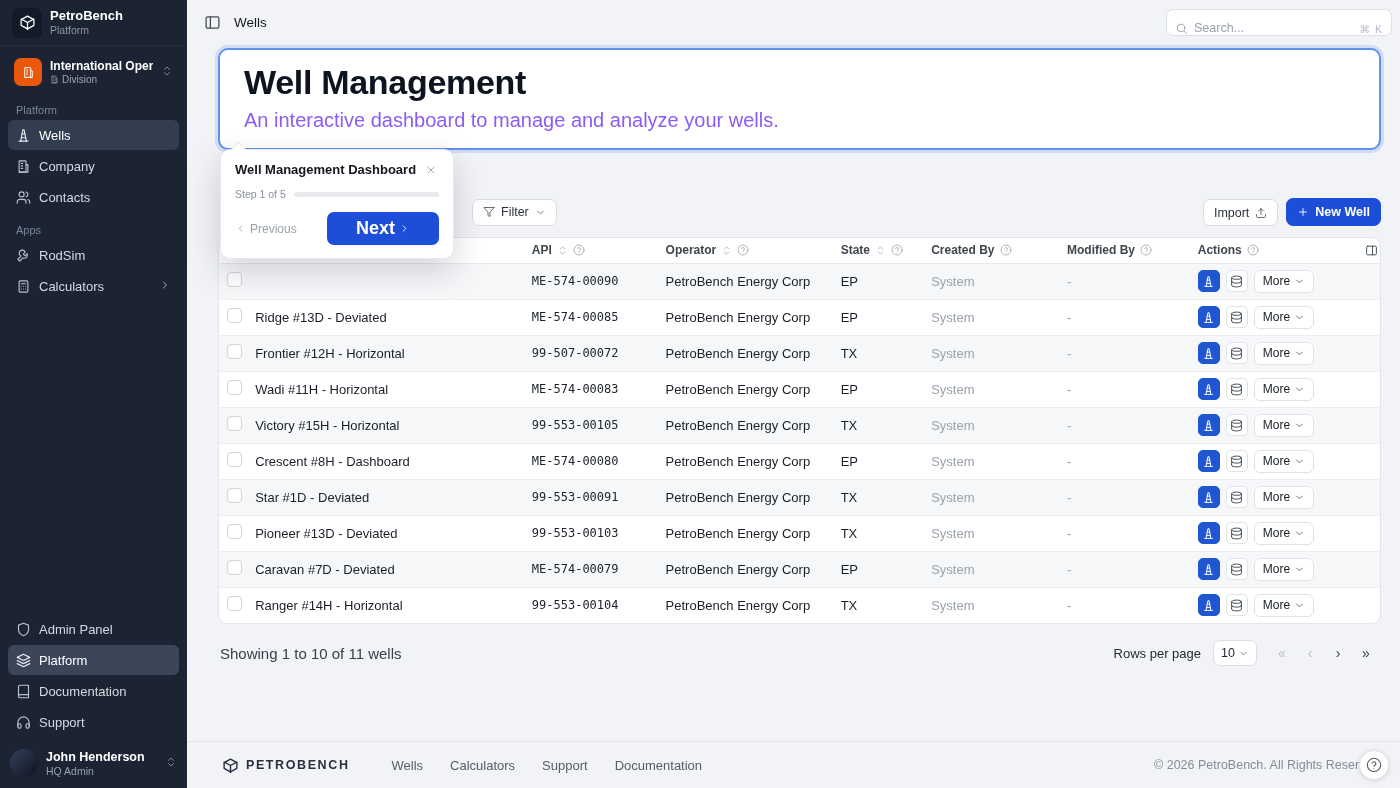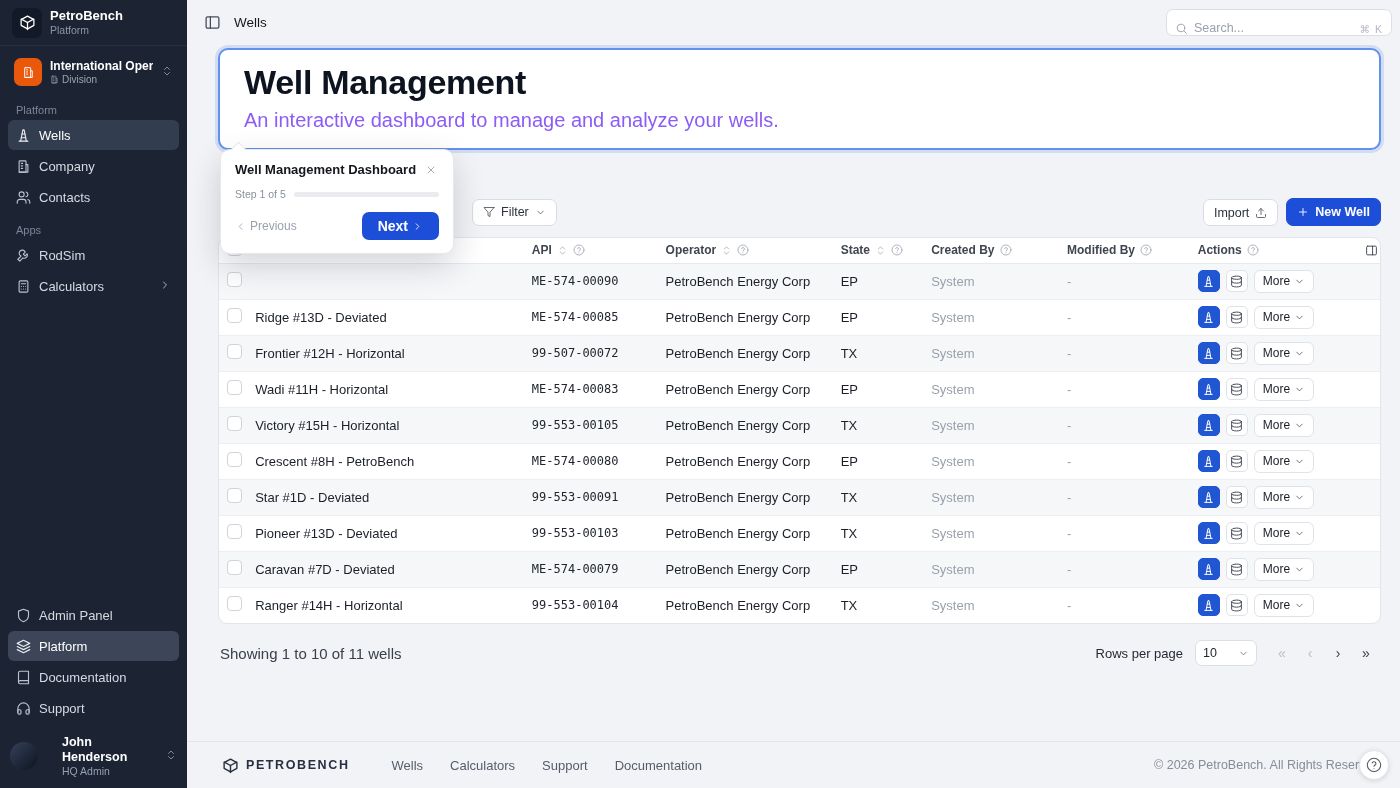--- a/index.html
+++ b/index.html
@@ -26,21 +26,21 @@
   .org-chev { margin-left:auto; color:#8b95a7; }
   .sec-label { font-size:11px; color:#7a8698; padding:11px 16px 4px; }
   .nav { padding:0 8px; }
   .nav-item { display:flex; align-items:center; gap:8px; height:30px; padding:0 8px; border-radius:6px; color:#d5dae2; cursor:pointer; margin-bottom:1px; }
   .nav-item .ic { color:#b9c2cf; }
   .nav-item.active { background:#323d4f; color:#fff; }
   .nav-item.active .ic { color:#e8ecf2; }
   .nav-item .trail { margin-left:auto; color:#8b95a7; }
   .side-bottom { margin-top:auto; padding:0 8px 2px; }
   .side-bottom .nav-item.active { background:#3c4658; }
-  .user { display:flex; align-items:center; gap:24px; padding:9px 10px 11px; cursor:pointer; }
+  .user { display:flex; align-items:center; gap:8px; padding:9px 10px 11px; cursor:pointer; }
   .avatar { width:28px; height:28px; border-radius:50%; background:linear-gradient(135deg,#35415a,#0d1320); flex:none; }
   .user-name { font-size:12.5px; font-weight:700; color:#fff; line-height:1.2; }
   .user-role { font-size:10.5px; color:#93a0b0; }
   .user .org-chev { margin-left:auto; }
 
   
   .main { flex:1; display:flex; flex-direction:column; position:relative; background:#f2f3f6; }
   .topbar { height:44px; display:flex; align-items:center; gap:10px; padding:0 8px 0 13px; flex:none; }
   .icon-ghost { background:none; border:none; color:#454c58; cursor:pointer; display:grid; place-items:center; width:24px; height:24px; border-radius:6px; }
   .crumb { font-size:13.5px; color:#14171c; font-weight:500; }
@@ -75,21 +75,21 @@
   .actions { display:flex; align-items:center; gap:6px; }
   .well-btn { width:22px; height:22px; border-radius:5px; background:#2156d3; border:1px solid #2156d3; color:#fff; display:grid; place-items:center; cursor:pointer; }
   .sq-btn { width:22px; height:22px; border-radius:5px; background:#fff; border:1px solid #dfe3e8; color:#434a55; display:grid; place-items:center; cursor:pointer; }
   .more-btn { height:23px; display:inline-flex; align-items:center; gap:4px; border:1px solid #dfe3e8; border-radius:6px; padding:0 8px; font-size:12px; color:#191e26; background:#fff; cursor:pointer; font-family:inherit; }
   .more-btn .ic { color:#545b66; }
 
   .table-meta { display:flex; align-items:center; margin-top:16px; padding:0 2px; }
   .summary { font-size:15px; color:#39404b; }
   .meta-right { margin-left:auto; display:flex; align-items:center; gap:12px; }
   .rpp-label { font-size:13px; color:#242a33; }
-  .select { width:62px; height:26px; border:1px solid #dcdfe4; border-radius:7px; background:#fff; font-size:12.5px; color:#222833; display:inline-flex; align-items:center; justify-content:space-between; padding:0 7px; cursor:pointer; }
+  .select { width:44px; height:26px; border:1px solid #dcdfe4; border-radius:7px; background:#fff; font-size:12.5px; color:#222833; display:inline-flex; align-items:center; justify-content:space-between; padding:0 7px; cursor:pointer; }
   .select .ic { color:#6e757f; }
   .pager { display:flex; align-items:center; gap:2px; }
   .pg-btn { width:26px; height:26px; background:none; border:none; border-radius:6px; font-size:14px; color:#394049; cursor:pointer; display:grid; place-items:center; font-family:inherit; }
   .pg-btn.disabled { color:#b9bfc8; cursor:default; }
 
   .page-footer { margin-top:auto; height:47px; border-top:1px solid #e2e4e8; display:flex; align-items:center; padding:0 16px 0 35px; flex:none; }
   .f-brand { display:flex; align-items:center; gap:7px; color:#273040; }
   .f-brand-text { font-size:12.5px; font-weight:700; letter-spacing:1.6px; }
   .f-links { display:flex; gap:27px; margin-left:42px; }
   .f-links a { font-size:13px; color:#555d69; text-decoration:none; cursor:pointer; }
@@ -102,21 +102,21 @@
   .tour-head { display:flex; align-items:flex-start; }
   .tour-title { font-size:13px; font-weight:700; color:#13161c; }
   .tour-close { margin-left:auto; background:none; border:none; color:#9aa1ad; cursor:pointer; display:grid; place-items:center; width:16px; height:16px; }
   .tour-step { display:flex; align-items:center; gap:8px; margin-top:10px; }
   .tour-step-label { font-size:10.5px; color:#8a919d; white-space:nowrap; }
   .progress-track { flex:1; height:5px; background:#e9ebee; border-radius:99px; overflow:hidden; }
   .progress-fill { height:100%; background:#1d4ed8; border-radius:99px; }
   .tour-body { margin-top:9px; font-size:12.5px; color:#555d68; line-height:1.45; }
   .tour-actions { margin-top:12px; display:flex; align-items:center; justify-content:space-between; }
   .tour-prev { background:none; border:none; color:#9aa1ad; font-size:12px; display:inline-flex; align-items:center; gap:4px; cursor:pointer; font-family:inherit;justify-content:center; }
-  .tour-next { background:#1d4ed8; border:none; color:#fff; font-size:14px; font-weight:600; padding:6px 16px; border-radius:7px; display:inline-flex; align-items:center; gap:4px; cursor:pointer; font-family:inherit; }
+  .tour-next { background:#1d4ed8; border:none; color:#fff; font-size:18px; font-weight:600; padding:6px 29px; border-radius:7px; display:inline-flex; align-items:center; gap:4px; cursor:pointer; font-family:inherit; }
 </style>
 </head>
 <body>
 
 <svg width="0" height="0" style="position:absolute">
   <defs>
     <symbol id="i-cube" viewBox="0 0 24 24">
         <path d="M21 16V8l-9-5-9 5v8l9 5 9-5z"></path>
         <path d="M3.3 7.3L12 12l8.7-4.7"></path>
         <path d="M12 22V12"></path>
@@ -611,21 +611,21 @@
                       <span>More</span>
                       <svg class="ic i11">
                         <use href="#i-chev-d"></use>
                       </svg>
                     </button>
       </div>
     </td>
   </tr>
               <tr>
     <td><span class="checkbox"></span></td>
-    <td>Crescent #8H - PetroBench</td>
+    <td>Crescent #8H - Dashboard</td>
     <td class="mono">ME-574-00080</td>
     <td>PetroBench Energy Corp</td>
     <td>EP</td>
     <td class="c-muted">System</td>
     <td class="c-muted">-</td>
     <td colspan="2">
       <div class="actions">
         <button class="well-btn">
                       <svg class="ic i13">
                         <use href="#i-derrick"></use>

